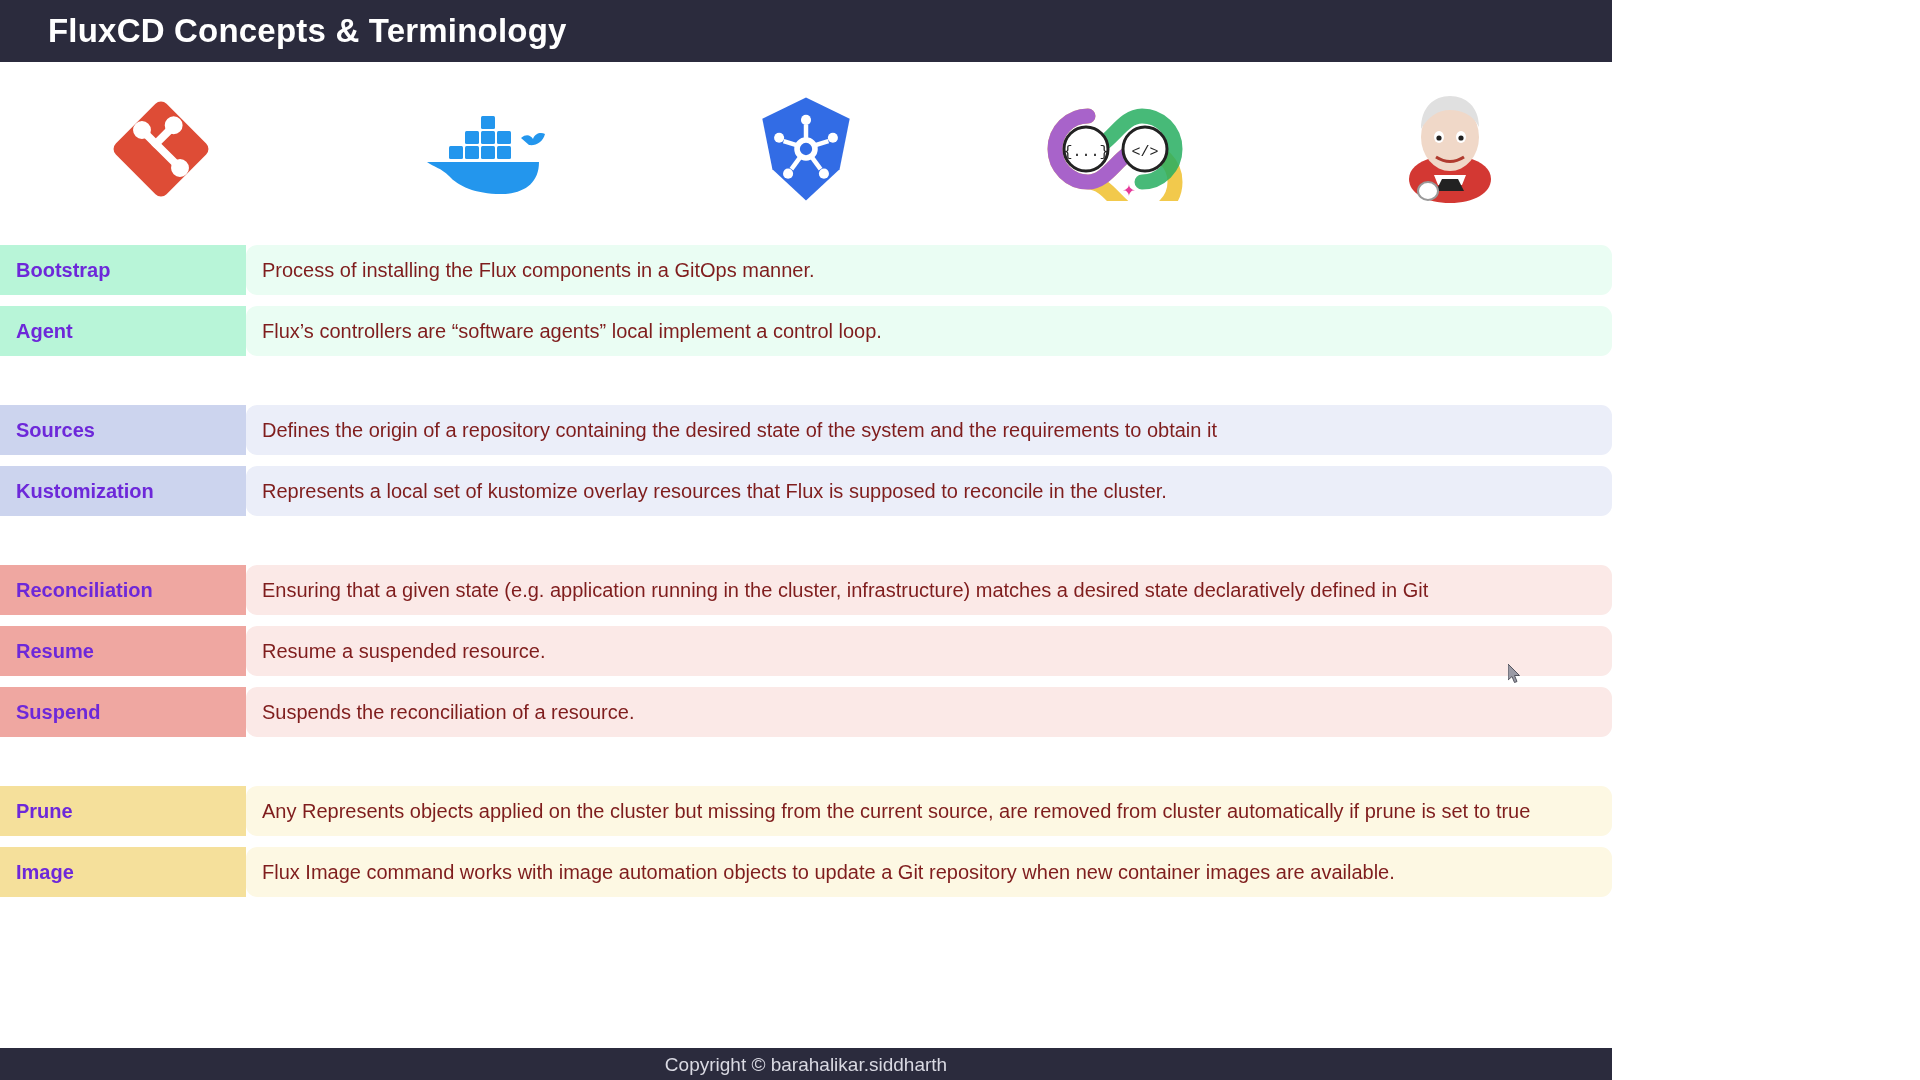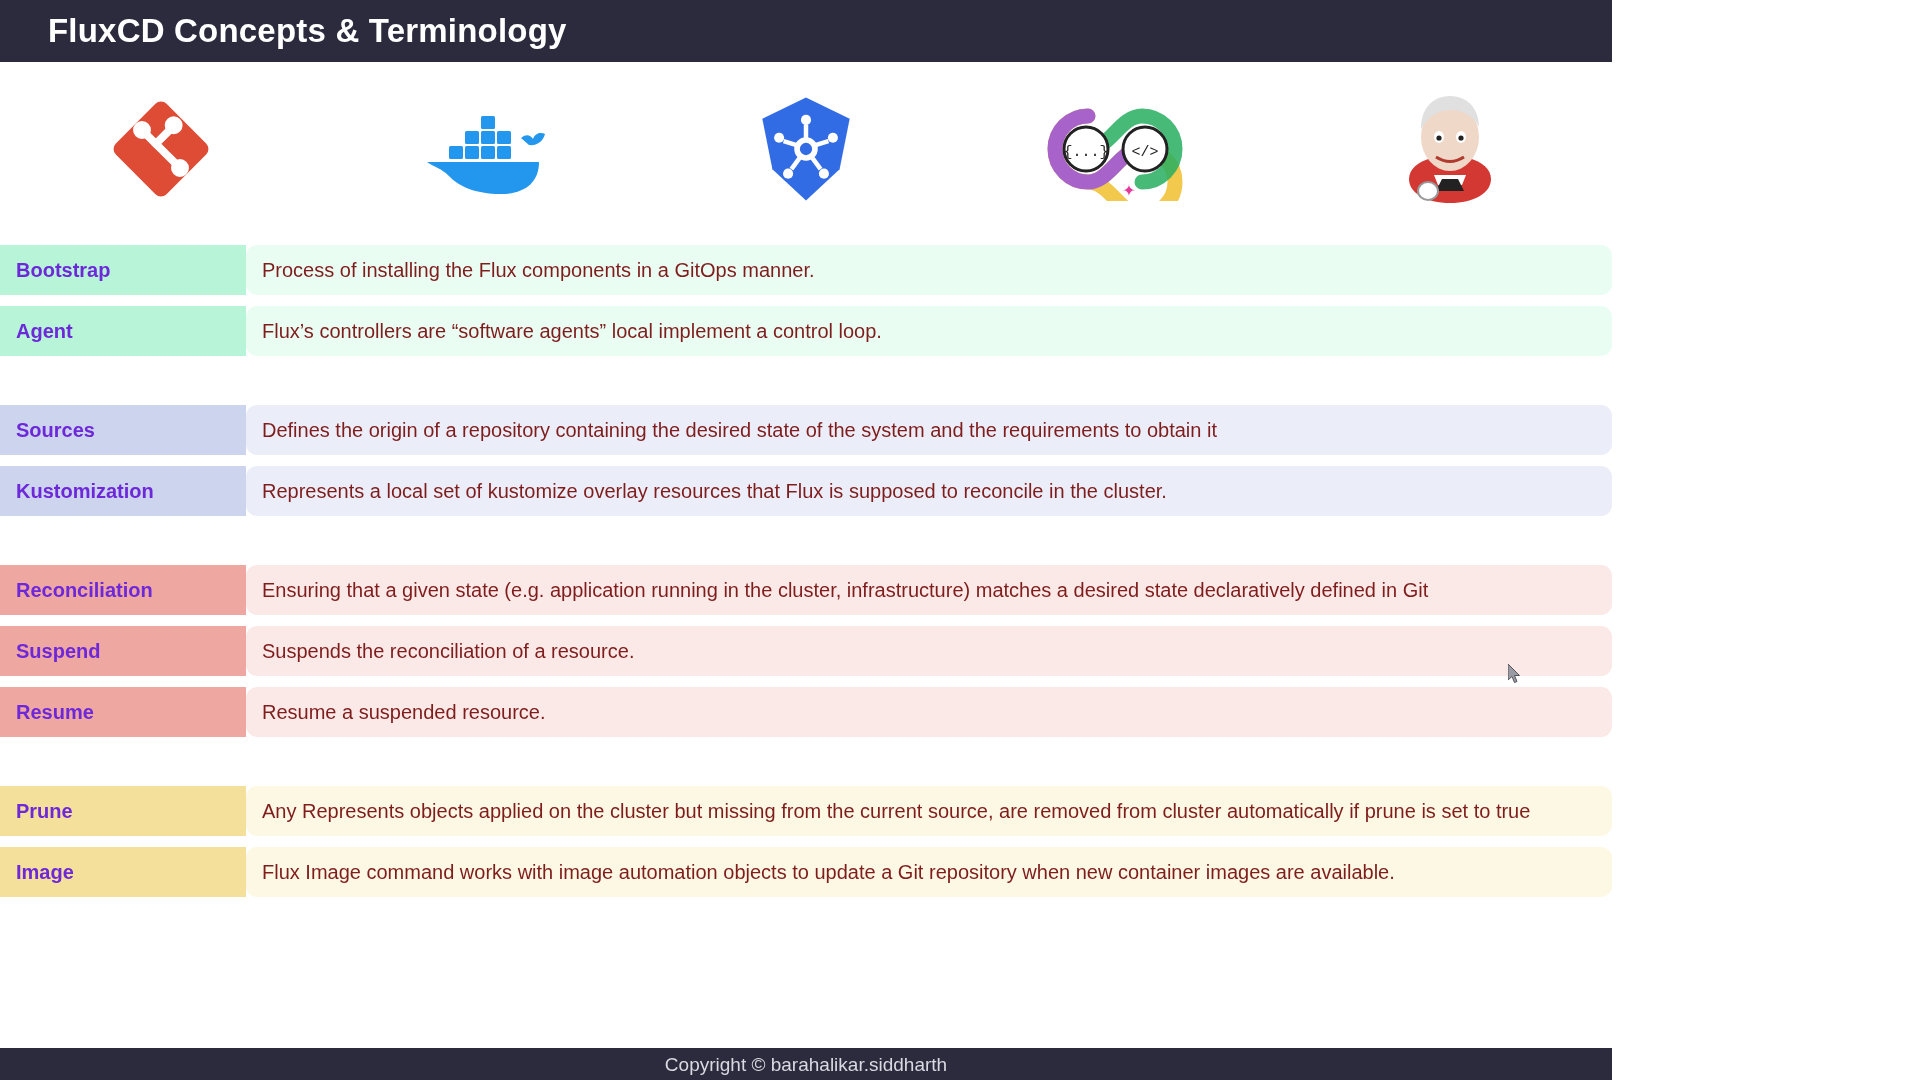--- a/index.html
+++ b/index.html
@@ -237,26 +237,26 @@
       <div class="desc" style="background:#ebeef9">Represents a local set of kustomize overlay resources that Flux is supposed to reconcile in the cluster.</div>
     </div>
 
     <div class="row spacer"></div>
 
     <div class="row">
       <div class="term" style="background:#efa7a1">Reconciliation</div>
       <div class="desc" style="background:#fbe9e7">Ensuring that a given state (e.g. application running in the cluster, infrastructure) matches a desired state declaratively defined in Git</div>
     </div>
     <div class="row">
+      <div class="term" style="background:#efa7a1">Resume</div>
+      <div class="desc" style="background:#fbe9e7">Resume a suspended resource.</div>
+    </div>
+    <div class="row">
       <div class="term" style="background:#efa7a1">Suspend</div>
       <div class="desc" style="background:#fbe9e7">Suspends the reconciliation of a resource.</div>
-    </div>
-    <div class="row">
-      <div class="term" style="background:#efa7a1">Resume</div>
-      <div class="desc" style="background:#fbe9e7">Resume a suspended resource.</div>
     </div>
 
     <div class="row spacer"></div>
 
     <div class="row">
       <div class="term" style="background:#f5e09b">Prune</div>
       <div class="desc" style="background:#fdf8e3">Any Represents objects applied on the cluster but missing from the current source, are removed from cluster automatically if prune is set to true</div>
     </div>
     <div class="row">
       <div class="term" style="background:#f5e09b">Image</div>

